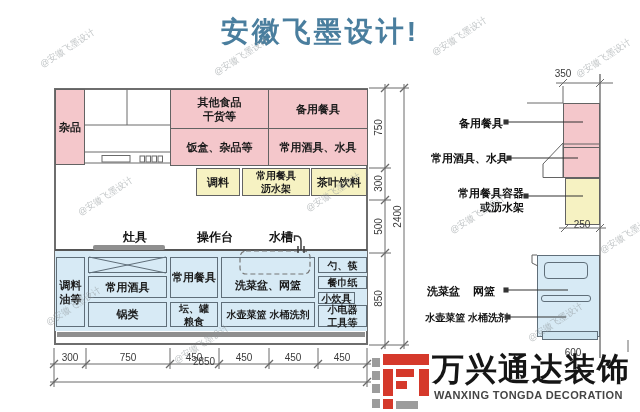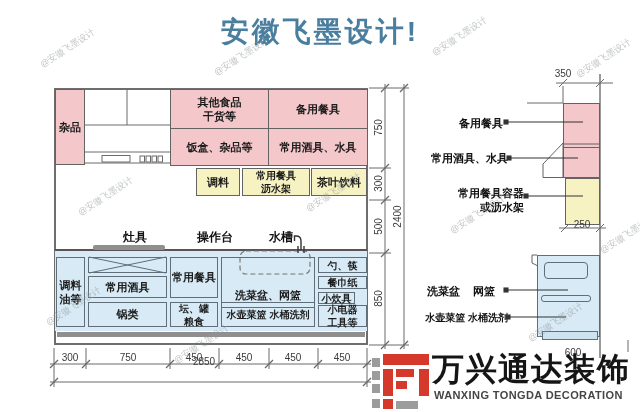--- a/index.html
+++ b/index.html
@@ -139,21 +139,21 @@
 <div class="stovebar"></div>
 
 <div class="cell blue" style="left:56px;top:257px;width:29px;height:70px"><span>调料
 油等</span></div>
 <div class="cell blue" style="left:88px;top:257px;width:79px;height:16px"></div>
 <div class="cell blue" style="left:88px;top:276px;width:79px;height:22px"><span>常用酒具</span></div>
 <div class="cell blue" style="left:88px;top:302px;width:79px;height:25px"><span>锅类</span></div>
 <div class="cell blue" style="left:170px;top:257px;width:48px;height:41px"><span>常用餐具</span></div>
 <div class="cell blue s10" style="left:170px;top:302px;width:48px;height:25px"><span>坛、罐
 粮食</span></div>
-<div class="cell blue bottomtext" style="left:221px;top:257px;width:94px;height:51px"><span>洗菜盆、网篮</span></div>
+<div class="cell blue bottomtext" style="left:221px;top:257px;width:94px;height:41px"><span>洗菜盆、网篮</span></div>
 <div class="cell blue s10" style="left:221px;top:302px;width:94px;height:25px"><span>水壶菜篮 水桶洗剂</span></div>
 <div class="cell blue s10" style="left:318px;top:257px;width:49px;height:16px"><span>勺、筷</span></div>
 <div class="cell blue s10" style="left:318px;top:276px;width:49px;height:13px"><span>餐巾纸</span></div>
 <div class="cell blue s10" style="left:318px;top:292px;width:37px;height:12px"><span>小炊具</span></div>
 <div class="cell blue s10" style="left:318px;top:305px;width:49px;height:22px"><span>小电器
 工具等</span></div>
 <div class="toebar"></div>
 
 <div class="dim" style="left:58px;top:352px;width:24px">300</div>
 <div class="dim" style="left:116px;top:352px;width:24px">750</div>

